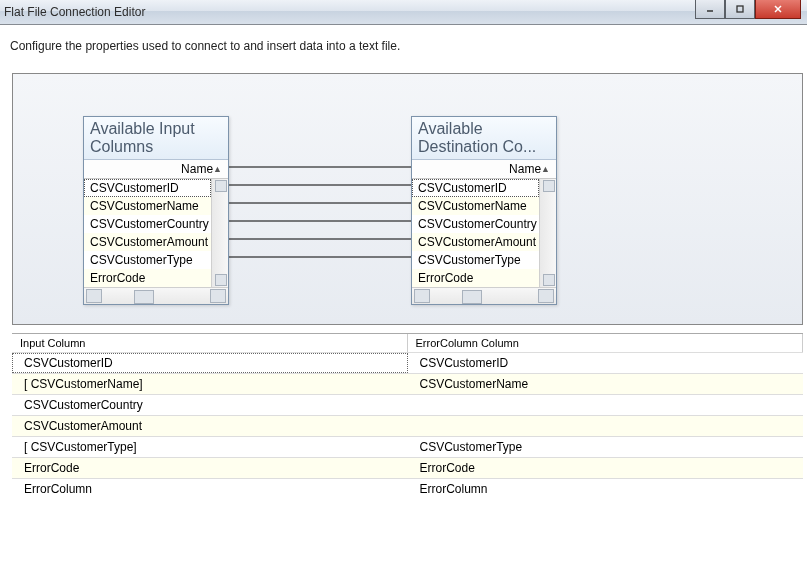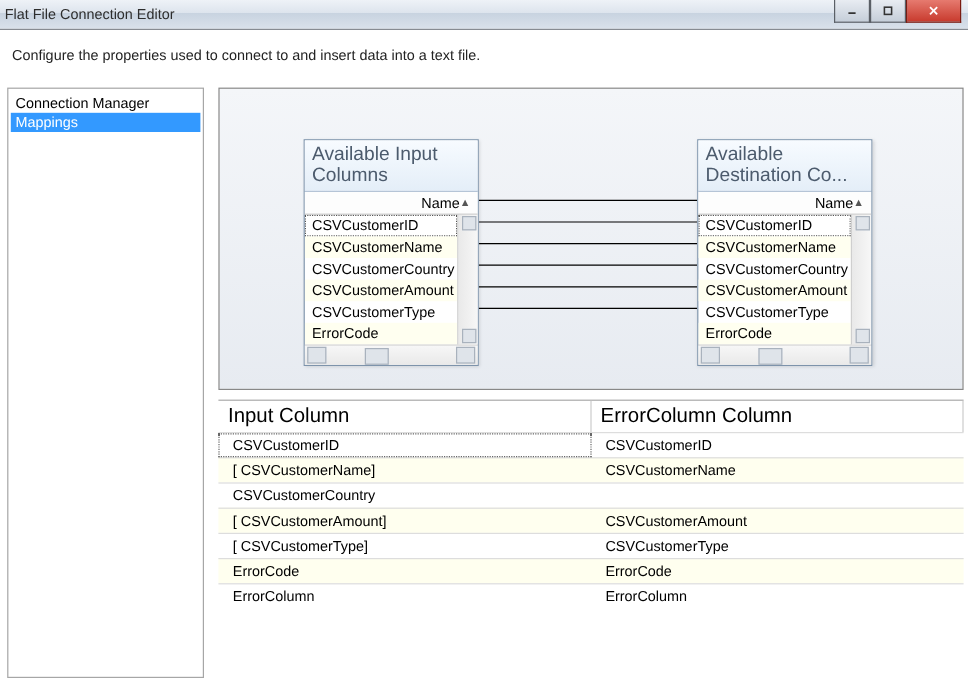--- a/index.html
+++ b/index.html
@@ -32,21 +32,21 @@
 .vscroll::before{top:1px}
 .vscroll::after{bottom:1px}
 .hscroll{height:16px;background:linear-gradient(#f7f7f7,#e9e9e9);border-top:1px solid #cfcfcf;display:flex;align-items:center}
 .hscroll .btn{width:14px;height:12px;background:#dfe4ea;border:1px solid #a9b2bd;margin:0 2px}
 .hscroll .track{flex:1;height:12px;position:relative}
 .hscroll .thumb{position:absolute;left:30px;top:0;width:18px;height:12px;background:#dfe4ea;border:1px solid #a9b2bd}
 .connectors line{stroke:#000;stroke-width:1}
 svg.connectors{position:absolute;top:0;left:0;width:100%;height:100%;pointer-events:none}
 .grid-area{margin-top:8px;border-top:1px solid #aaa}
 .grid-header{display:flex}
-.grid-header div{flex:1;padding:3px 8px;font-size:17px;border-right:1px solid #ccc}
+.grid-header div{flex:1;padding:3px 8px;font-size:11px;border-right:1px solid #ccc}
 .grid-row{display:flex;border-top:1px solid #ddd}
 .grid-row.alt{background:#ffffef}
 .grid-row div{flex:1;padding:3px 12px;font-size:12px}
 .grid-row.sel div:first-child{border:1px dotted #666;padding:2px 11px}
 </style>
 </head>
 <body>
 
 <div class="titlebar">
   <span class="title">Flat File Connection Editor</span>
@@ -66,24 +66,20 @@
           <line x1="2" y1="2" x2="8" y2="8" stroke="#fff" stroke-width="1.5"></line>
           <line x1="8" y1="2" x2="2" y2="8" stroke="#fff" stroke-width="1.5"></line>
         </svg>
       </div>
   </div>
 </div>
 
 <div class="subtitle">Configure the properties used to connect to and insert data into a text file.</div>
 
 <div class="main-split">
-  <div class="nav-pane">
-    <div class="nav-item">Connection Manager</div>
-    <div class="nav-item selected">Mappings</div>
-  </div>
 
   <div class="right-pane">
     <div class="diagram-area">
 
       <svg class="connectors">
         <line x1="214" y1="93" x2="398" y2="93"></line>
         <line x1="214" y1="111" x2="398" y2="111"></line>
         <line x1="214" y1="129" x2="398" y2="129"></line>
         <line x1="214" y1="147" x2="398" y2="147"></line>
         <line x1="214" y1="165" x2="398" y2="165"></line>
@@ -154,21 +150,20 @@
           <div>CSVCustomerID</div>
         </div>
       <div class="grid-row alt">
           <div>[ CSVCustomerName]</div>
           <div>CSVCustomerName</div>
         </div>
       <div class="grid-row">
           <div>CSVCustomerCountry</div>
         </div>
       <div class="grid-row alt">
-          <div>[ CSVCustomerAmount]</div>
           <div>CSVCustomerAmount</div>
         </div>
       <div class="grid-row">
           <div>[ CSVCustomerType]</div>
           <div>CSVCustomerType</div>
         </div>
       <div class="grid-row alt">
           <div>ErrorCode</div>
           <div>ErrorCode</div>
         </div>

